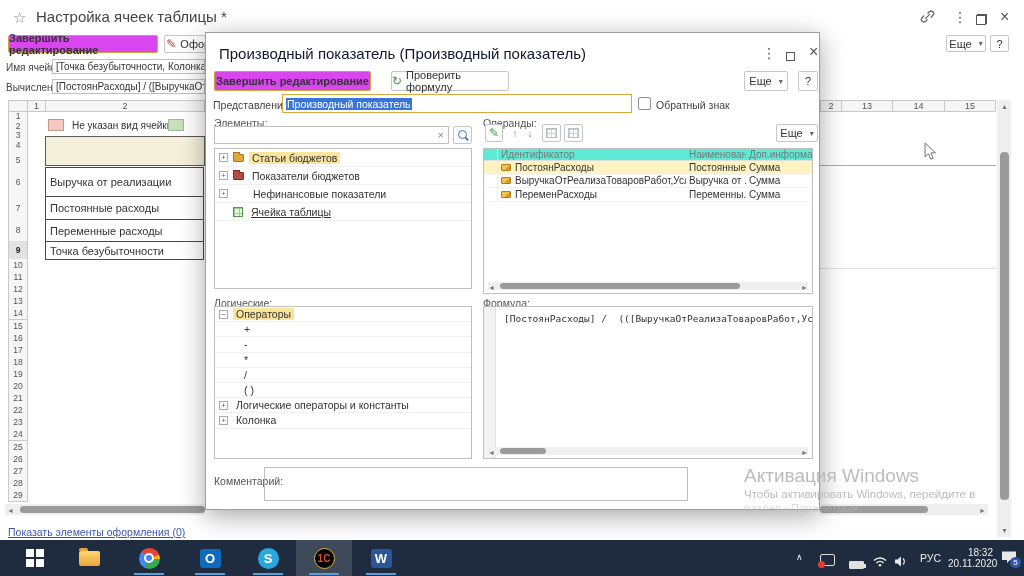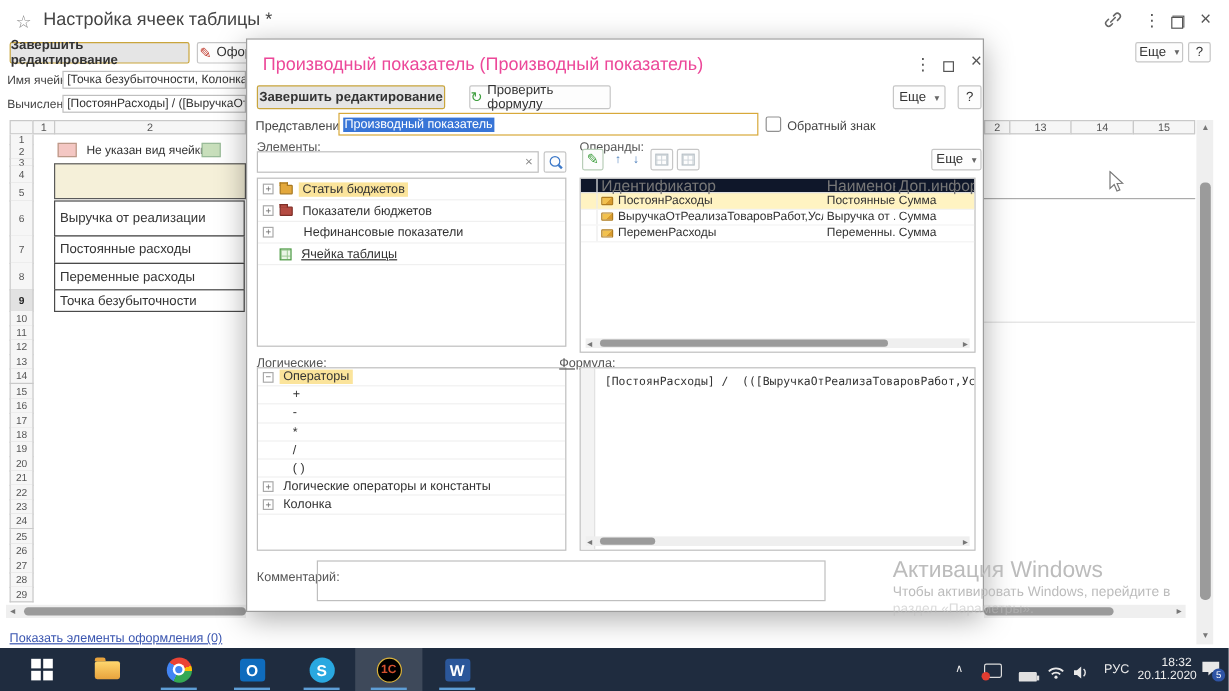--- a/index.html
+++ b/index.html
@@ -10,21 +10,21 @@
   
   .win-title { font-size:15px; color:#444; }
   .star { color:#8a8a8a; font-size:15px; }
   .titlebar-ico { color:#555; font-size:14px; text-align:center; cursor:default; }
   .ico-restore { position:relative; width:11px; height:11px; display:inline-block; }
   .ico-restore::before { content:''; position:absolute; right:0; top:0; width:8px; height:8px; border:1px solid #555; }
   .ico-restore::after { content:''; position:absolute; left:0; bottom:0; width:8px; height:8px; border:1px solid #555; background:#fff; }
 
   .btn { display:flex; align-items:center; justify-content:center; gap:4px; font-size:11px;
          background:#fdfdfd; border:1px solid #c6c6c6; border-radius:2px; color:#333; }
-  .btn-yellow { background:#e5e5e5; border:1px solid #c9a53c; font-weight:bold; }
+  .btn-yellow { background:#d946ef; border:1px solid #c9a53c; font-weight:bold; }
   .btn-more::after { content:'▾'; font-size:8px; color:#666; margin-left:3px; }
 
   .fld-label { font-size:10px; color:#444; }
   .fld-input { font-size:10px; border:1px solid #bfbfbf; background:#fff; display:flex; align-items:center; padding:0 3px; overflow:hidden; white-space:nowrap; }
 
   
   .colhead { position:absolute; height:12px; background:#f6f6f6; border:1px solid #c9c9c9; font-size:9px; color:#555;
              display:flex; align-items:center; justify-content:center; }
   .rownum { position:absolute; left:0; width:20px; background:#f6f6f6; border:1px solid #c9c9c9; border-top:none;
             font-size:8.5px; color:#555; display:flex; align-items:center; justify-content:center; }
@@ -36,21 +36,21 @@
 
   .sb-track { position:absolute; background:#efefef; }
   .sb-thumb { position:absolute; background:#9b9b9b; border-radius:4px; }
   .sb-arrow { position:absolute; font-size:7px; color:#777; line-height:1; }
 
   .link { font-size:10.5px; color:#3b56b0; text-decoration:underline; }
 
   
   .dialog { position:absolute; left:205px; top:32px; width:615px; height:478px; background:#fff;
             border:1px solid #9d9d9d; box-shadow:0 6px 24px rgba(0,0,0,.35); z-index:10; }
-  .dlg-title { font-size:15px; color:#ec4899; white-space:nowrap; }
+  .dlg-title { font-size:15px; color:#0f172a; white-space:nowrap; }
   .panel-label { font-size:10.5px; color:#555; }
   .box { position:absolute; border:1px solid #bfbfbf; background:#fff; overflow:hidden; }
 
   .trow { display:flex; align-items:center; border-bottom:1px solid #f0f0f0; font-size:10.5px; color:#333; }
   .exp { width:9px; height:9px; border:1px solid #aaa; background:#fff; color:#666; font-size:8px; line-height:7px;
          text-align:center; margin:0 5px 0 4px; flex:none; }
   .exp-sp { width:18px; flex:none; }
   .ind { width:26px; flex:none; }
   .tlabel { padding:0 3px; white-space:nowrap; }
   .tsel { background:#fbe49b; }
@@ -70,21 +70,21 @@
   .magnifier { position:relative; width:12px; height:12px; display:inline-block; }
   .magnifier::before { content:''; position:absolute; left:1px; top:1px; width:7px; height:7px; border:1.5px solid #3c78c8; border-radius:50%; }
   .magnifier::after { content:''; position:absolute; left:8.5px; top:8.5px; width:4px; height:1.5px; background:#3c78c8; transform:rotate(45deg); }
 
   .ico-btn { display:flex; align-items:center; justify-content:center; background:#fdfdfd; border:1px solid #c6c6c6; border-radius:2px; }
   .ico-flat { display:flex; align-items:center; justify-content:center; }
   .pencil { color:#3e9e3e; font-size:12px; }
   .arrow-ud { color:#4a7ebb; font-size:10px; font-weight:bold; }
   .ico-grid { width:11px; height:10px; border:1px solid #9aa7b0; background-image:linear-gradient(#b8c2c9 1px,transparent 1px),linear-gradient(90deg,#b8c2c9 1px,transparent 1px); background-size:4px 4px; opacity:.7; }
 
-  .odhead { display:flex; height:12px; font-size:13px; color:#777; border-bottom:1px solid #dedede; align-items:center; background:#0f172a; }
+  .odhead { display:flex; height:12px; font-size:10px; color:#777; border-bottom:1px solid #dedede; align-items:center; background:#5eead4; }
   .odrow { display:flex; height:13.5px; font-size:10px; align-items:center; border-bottom:1px solid #f3f3f3; }
   .odsel { background:#fff3c2; }
   .odc0 { width:14px; flex:none; border-right:1px solid #ececec; align-self:stretch; }
   .odc1 { width:188px; flex:none; display:flex; align-items:center; gap:4px; padding-left:3px; overflow:hidden; white-space:nowrap; }
   .odc2 { width:60px; flex:none; padding-left:3px; overflow:hidden; white-space:nowrap; }
   .odc3 { flex:1; padding-left:3px; overflow:hidden; white-space:nowrap; }
 
   .formula-text { font-family:"DejaVu Sans Mono", monospace; font-size:9.5px; color:#333; white-space:pre; }
   .cb { width:13px; height:13px; border:1px solid #919191; border-radius:2px; background:#fff; }
 
@@ -359,21 +359,21 @@
           <div class="odc3">Сумма</div>
         </div>
       </div>
     <div class="sb-track" style="left:4px;bottom:3px;width:320px;height:8px;">
       <span class="sb-arrow" style="left:0;top:1.5px;">◄</span>
       <div class="sb-thumb" style="left:12px;top:1px;width:240px;height:6px;"></div>
       <span class="sb-arrow" style="right:0;top:1.5px;">►</span>
     </div>
   </div>
 
-  <div class="abs panel-label" style="left:260px;top:264px;text-decoration:underline;">Формула:</div>
+  <div class="abs panel-label" style="left:277px;top:264px;text-decoration:underline;">Формула:</div>
   <div class="box" style="left:277px;top:273px;width:330px;height:153px;">
     <div class="abs" style="left:0;top:0;width:12px;height:153px;background:#f3f3f3;border-right:1px solid #e2e2e2;"></div>
     <div class="abs formula-text" style="left:20px;top:6px;right:0;overflow:hidden;">[ПостоянРасходы] /  (([ВыручкаОтРеализаТоваровРабот,Услуг</div>
     <div class="sb-track" style="left:4px;bottom:3px;width:320px;height:8px;">
       <span class="sb-arrow" style="left:0;top:1.5px;">◄</span>
       <div class="sb-thumb" style="left:12px;top:1px;width:46px;height:6px;"></div>
       <span class="sb-arrow" style="right:0;top:1.5px;">►</span>
     </div>
   </div>
 

